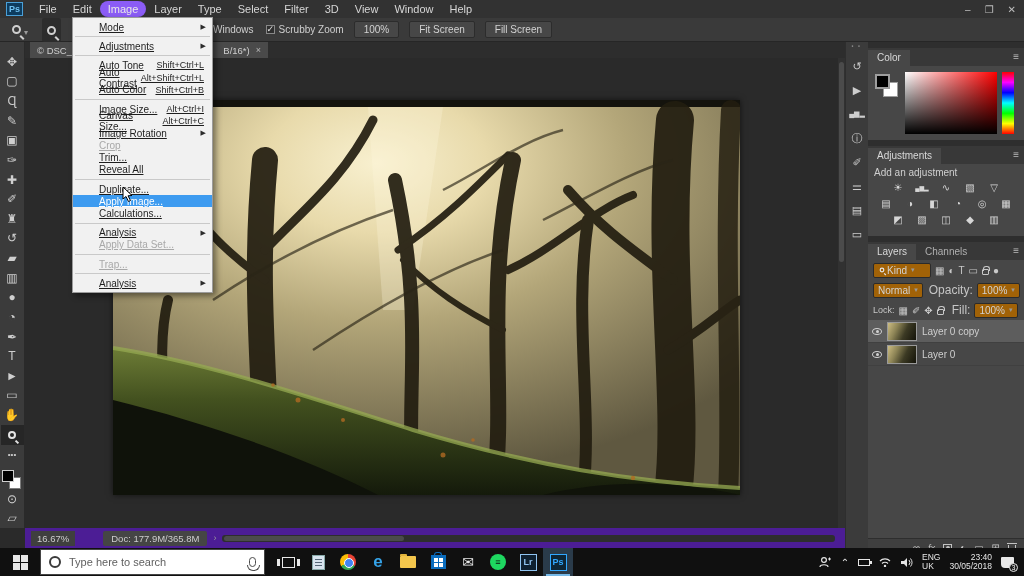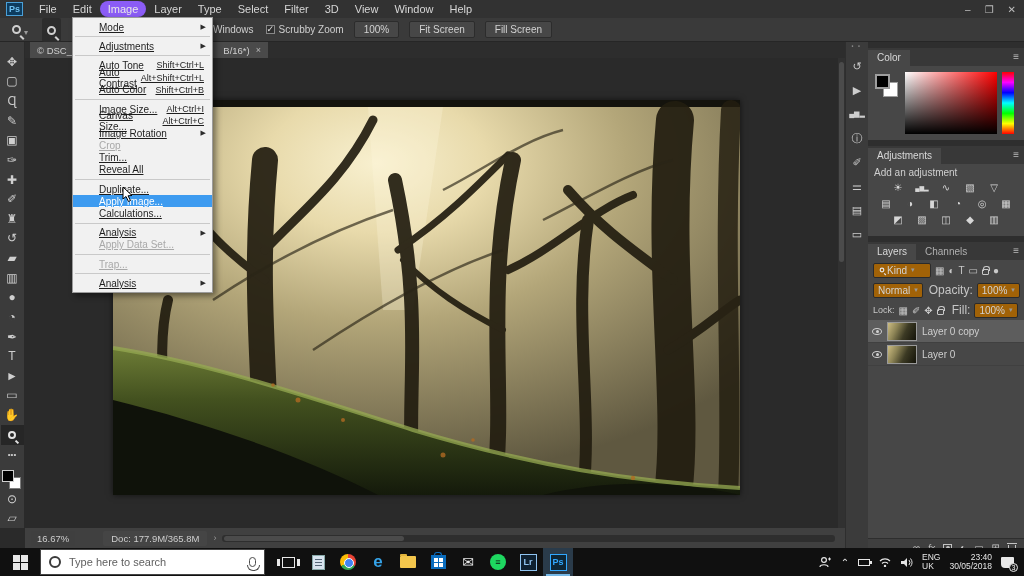--- a/index.html
+++ b/index.html
@@ -107,21 +107,21 @@
     background:linear-gradient(115deg,#cdbd82 0%,#8d8456 30%,#3c3a24 60%,#141309 100%); }
   #layers-bottom { position:absolute; left:0; bottom:0; width:156px; height:18px; background:#3f3f3f; border-top:1px solid #2e2e2e;
     display:flex; align-items:center; justify-content:flex-end; gap:8px; padding:0 8px; color:#c2c2c2; font-size:10px; }
   .fx-ico { font-style:italic; font-size:9px; }
   .mask-ico { width:9px; height:8px; border:1px solid #c2c2c2; position:relative; display:inline-block; }
   .mask-ico::after { content:""; position:absolute; left:2px; top:1.5px; width:4px; height:4px; border-radius:50%; background:#c2c2c2; }
   .trash-ico { width:8px; height:8px; border:1px solid #c2c2c2; border-top:none; position:relative; display:inline-block; margin-top:2px; }
   .trash-ico::before { content:""; position:absolute; left:-2px; top:-2px; width:10px; height:1px; background:#c2c2c2; }
 
   
-  #statusbar { left:25px; top:528px; width:820px; height:20px; background:#404040; display:flex; align-items:center; z-index:3; }
+  #statusbar { left:25px; top:528px; width:820px; height:20px; background:#4c1d95; display:flex; align-items:center; z-index:3; }
   #zoombox { background:#3f3f3f; color:#cdcdcd; font-size:9.5px; padding:2px 6px; margin-left:6px; }
   #docbox { background:#454545; color:#cdcdcd; font-size:9.5px; padding:2px 8px; margin-left:28px; border-radius:2px; }
   #hscroll { flex:1; height:7px; background:#2e2e2e; margin:0 10px 0 6px; border-radius:3px; position:relative; }
   #hscroll .thumb { position:absolute; left:2px; top:1px; width:180px; height:5px; background:#4b4b4b; border-radius:3px; }
 
   
   #taskbar { left:0; top:548px; width:1024px; height:28px; background:#101010; display:flex; align-items:center; z-index:70; }
   #startbtn { width:40px; height:28px; display:flex; align-items:center; justify-content:center; }
   .winflag { display:grid; grid-template-columns:7px 7px; grid-template-rows:7px 7px; gap:1px; }
   .winflag span { background:#e8e8e8; }

